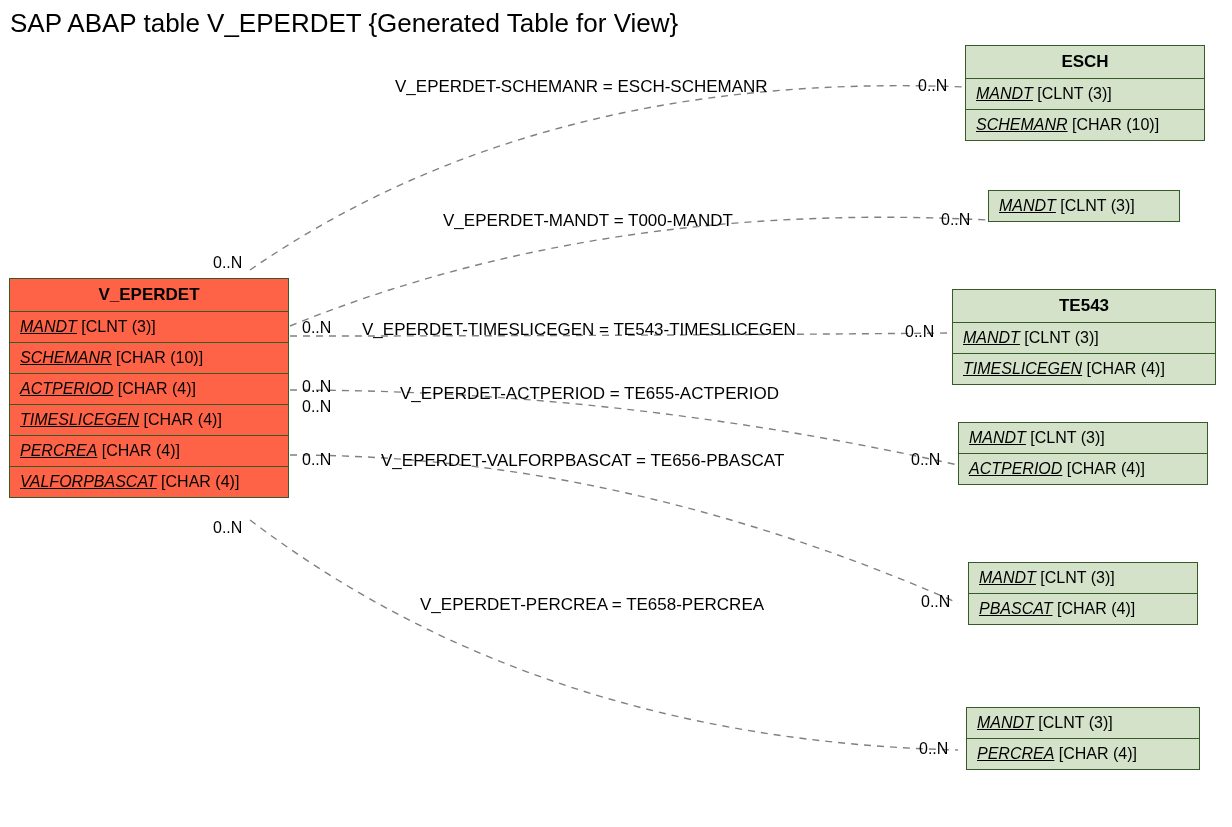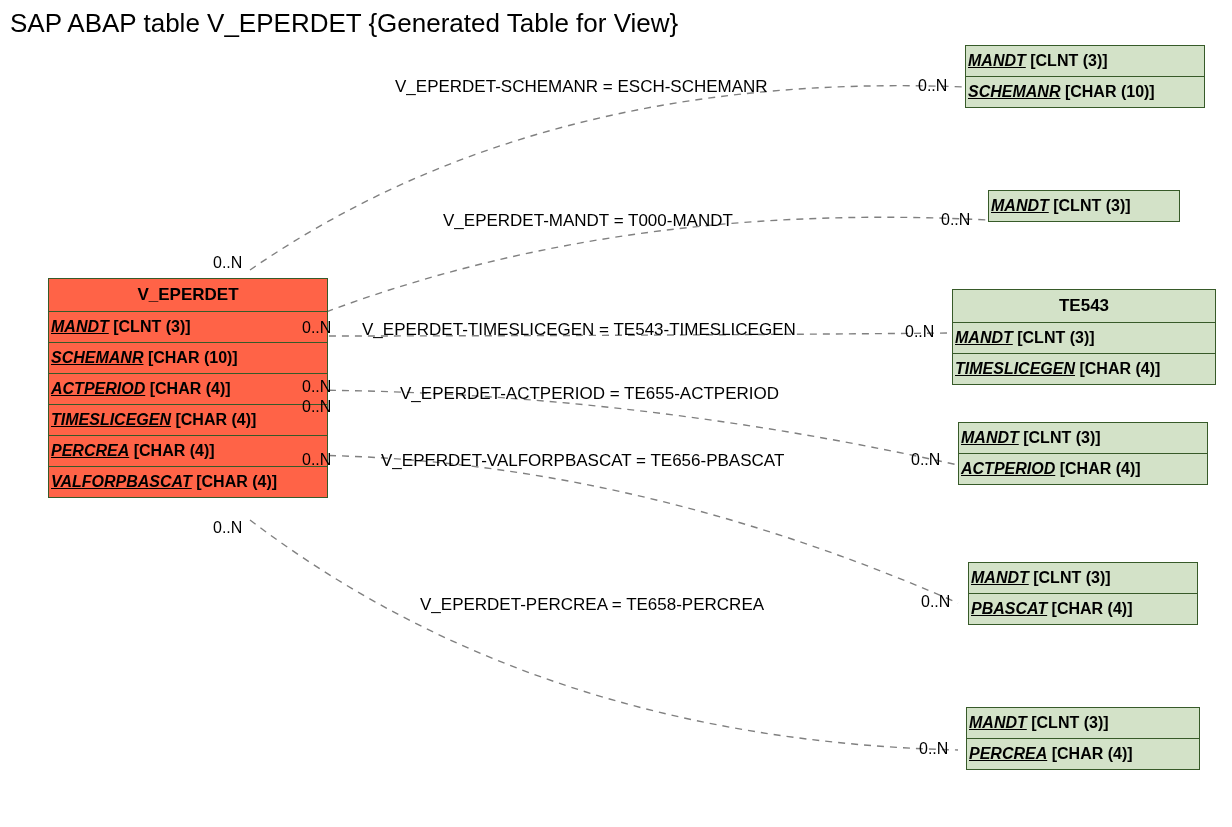--- a/index.html
+++ b/index.html
@@ -33,26 +33,25 @@
     box-sizing: border-box;
   }
   .entity .hdr {
     text-align: center;
     font-weight: bold;
     padding: 6px 12px;
     border-bottom: 1px solid #375a29;
     font-size: 17px;
   }
   .entity .row {
-    padding: 6px 2px;
+    padding: 6px 10px;
     border-bottom: 1px solid #375a29;
     font-size: 16px;
     white-space: nowrap;
     text-align: left;
-    font-weight: bold;
   }
   .entity .row:last-child {
     border-bottom: none;
   }
   .entity .row .fname {
     text-decoration: underline;
     font-style: italic;
   }
   .entity .row .ftype {
   }
@@ -90,31 +89,32 @@
     <path d="M 290 336 Q 620 336 952 333"></path>
 
     <path d="M 290 390 Q 620 390 958 465"></path>
 
     <path d="M 290 455 Q 620 455 958 603"></path>
 
     <path d="M 250 520 Q 540 740 958 750"></path>
   </g>
 </svg>
 
-<div class="entity main-entity" style="left:9px; top:278px; width:280px;margin-left:39px;">
+<div class="entity main-entity" style="left:9px; top:278px; width:280px;">
   <div class="hdr">V_EPERDET</div>
   <div class="row"><span class="fname">MANDT</span> <span class="ftype">[CLNT (3)]</span></div>
   <div class="row"><span class="fname">SCHEMANR</span> <span class="ftype">[CHAR (10)]</span></div>
   <div class="row"><span class="fname">ACTPERIOD</span> <span class="ftype">[CHAR (4)]</span></div>
   <div class="row"><span class="fname">TIMESLICEGEN</span> <span class="ftype">[CHAR (4)]</span></div>
   <div class="row"><span class="fname">PERCREA</span> <span class="ftype">[CHAR (4)]</span></div>
   <div class="row"><span class="fname">VALFORPBASCAT</span> <span class="ftype">[CHAR (4)]</span></div>
 </div>
 
 <div class="entity ref-entity" style="left:965px; top:45px; width:240px;">
+  <div class="hdr">ESCH</div>
   <div class="row"><span class="fname">MANDT</span> <span class="ftype">[CLNT (3)]</span></div>
   <div class="row"><span class="fname">SCHEMANR</span> <span class="ftype">[CHAR (10)]</span></div>
 </div>
 
 <div class="entity ref-entity" style="left:988px; top:190px; width:192px;">
   <div class="row"><span class="fname">MANDT</span> <span class="ftype">[CLNT (3)]</span></div>
 </div>
 
 <div class="entity ref-entity" style="left:952px; top:289px; width:264px;">
   <div class="hdr">TE543</div>

